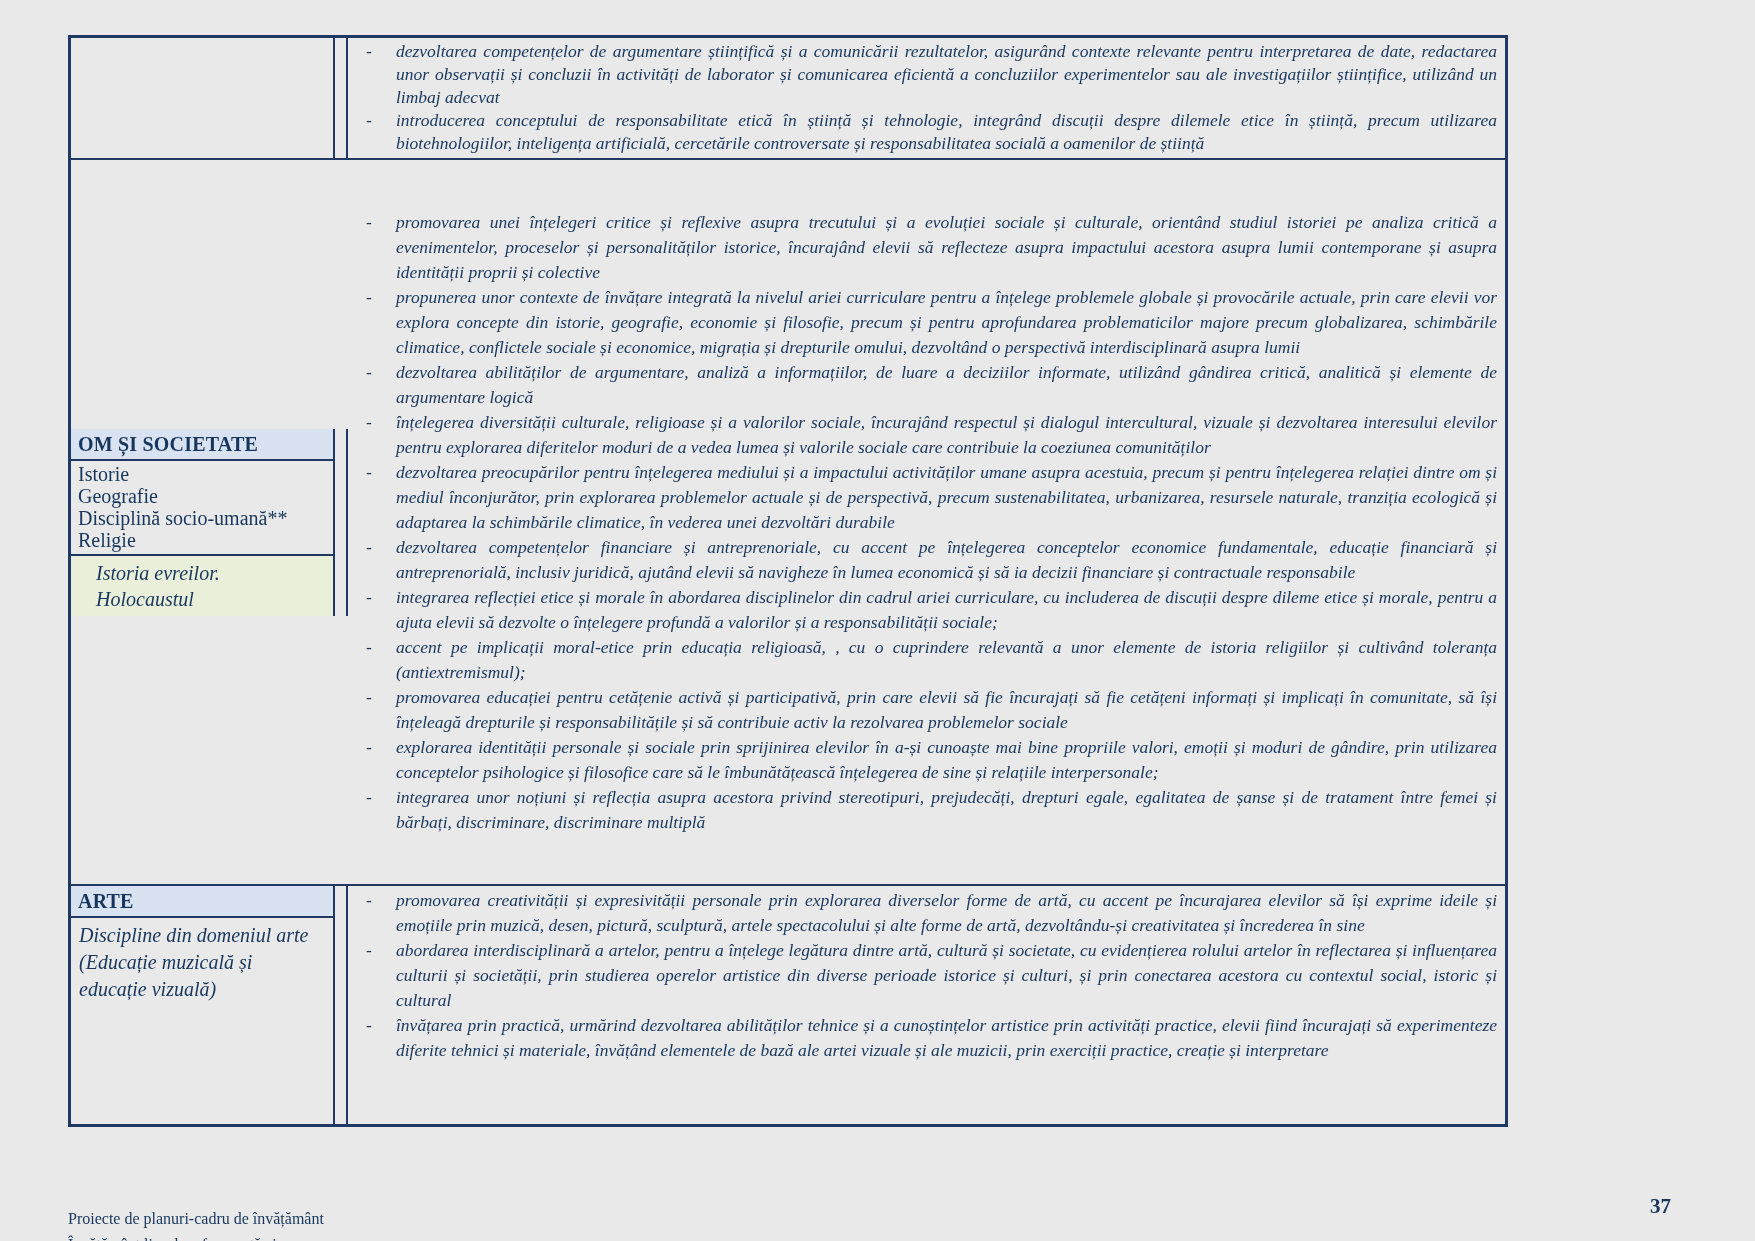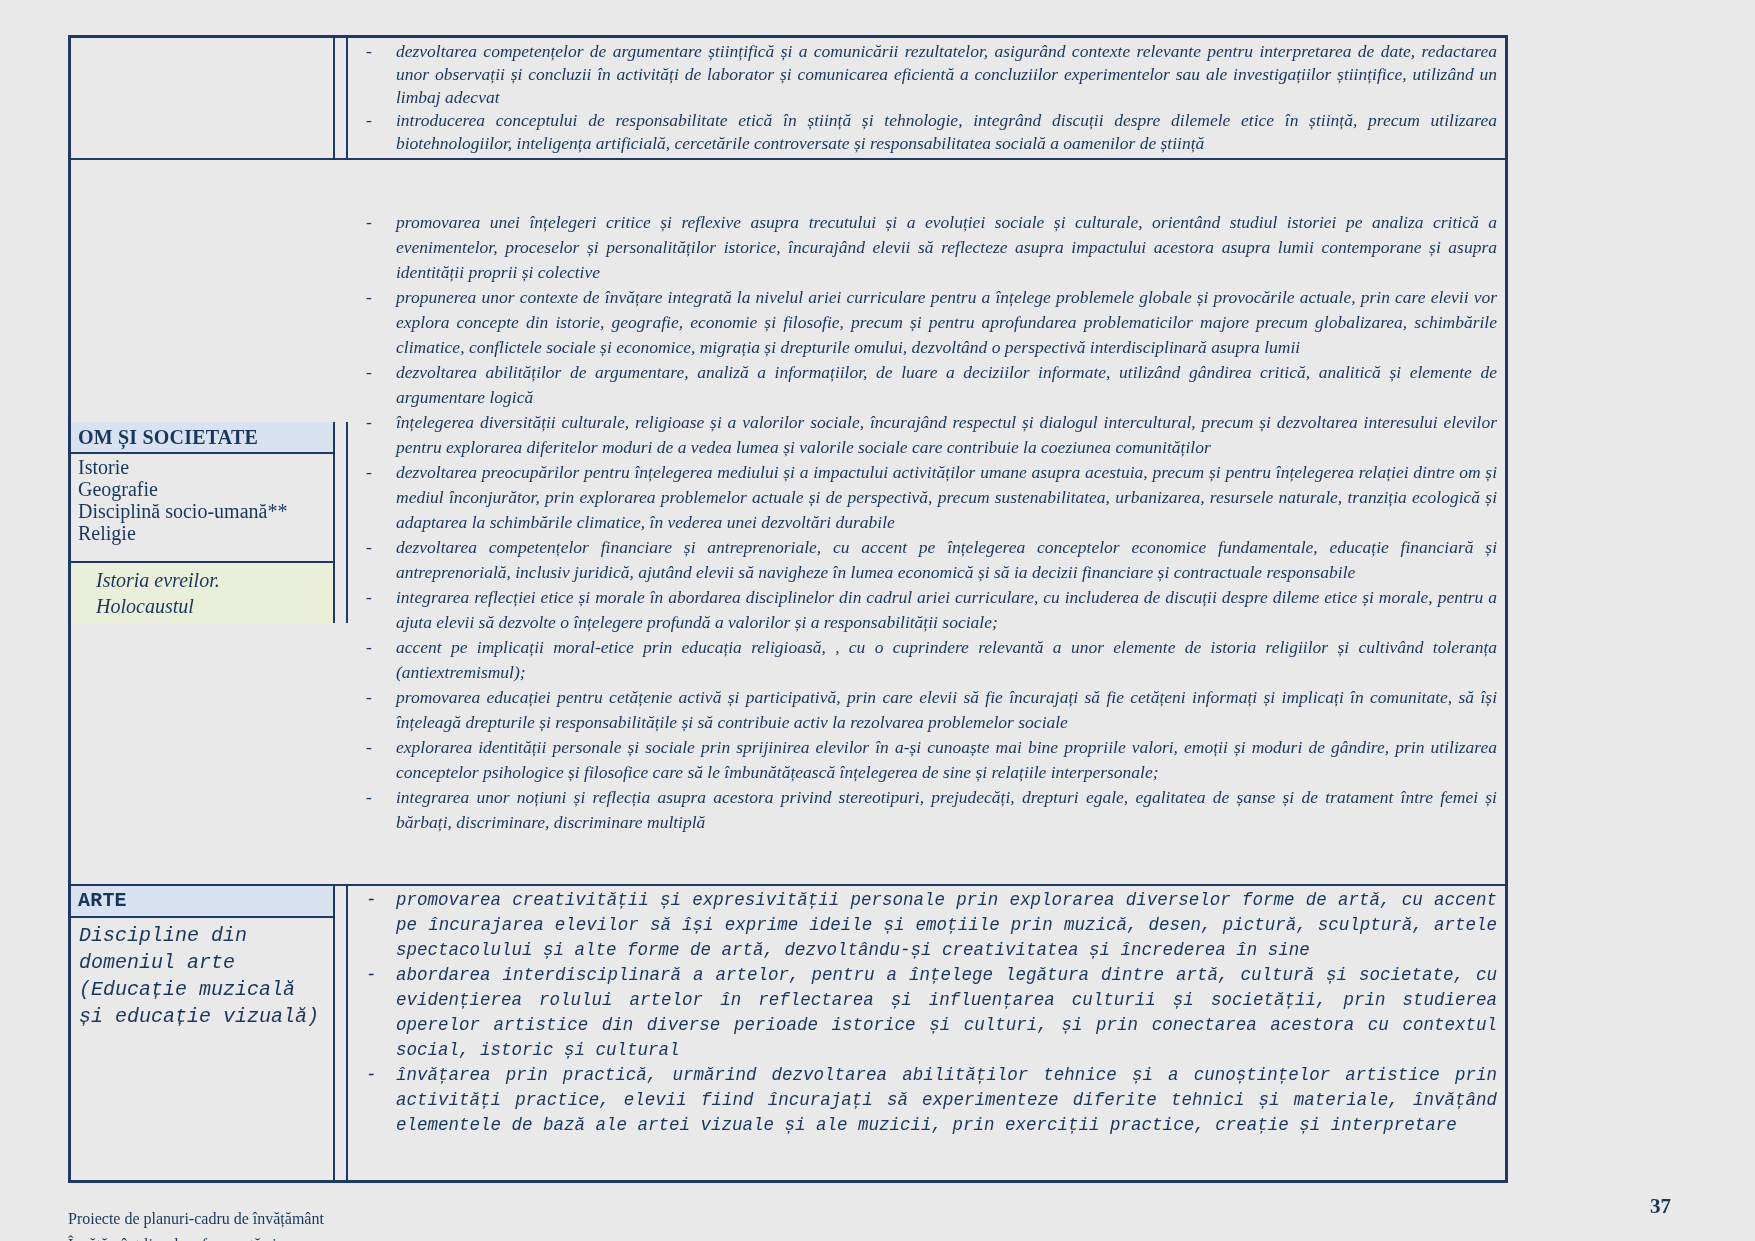--- a/index.html
+++ b/index.html
@@ -14,21 +14,21 @@
   .doc-table{
     position:absolute; left:68px; top:35px;
     width:1440px;
     border:3px solid #1f3864;
     background:#e9e9e9;
   }
   .row{ display:flex; overflow:hidden; }
   .row + .row{ border-top:2px solid #1f3864; }
   .row-science{ height:120px; }
   .row-society{ height:726px;align-items:center; }
-  .row-arts{ height:296px;font-family:Liberation Mono, monospace; }
+  .row-arts{ height:240px; }
 
   .left-col{
     width:277px; flex:none;
     border-right:2px solid #1f3864;
     display:flex; flex-direction:column;
   }
   .left-inner{
     width:264px; height:100%;
     border-right:2px solid #1f3864;
     display:flex; flex-direction:column;
@@ -36,21 +36,21 @@
   .subhdr{
     background:#d9e2f1;
     border-bottom:2px solid #1f3864;
     font-weight:bold; font-size:20px; line-height:26px;
     padding:2px 7px;
     letter-spacing:0.2px;
   }
   .subjects{
     border-bottom:2px solid #1f3864;
     font-size:20px; line-height:22px;
-    padding:2px 7px 17px 7px;
+    padding:2px 7px 3px 7px;
   }
   .subjects div{ white-space:nowrap; }
   .greencell{
     background:#eaefda;
     flex:1;
     display:flex; flex-direction:column; justify-content:center;
     font-style:italic; font-size:20px; line-height:26px;
     padding:4px 25px;
   }
   .graycell{
@@ -139,21 +139,21 @@
           <div class="btext">propunerea unor contexte de învățare integrată la nivelul ariei curriculare pentru a înțelege problemele globale și provocările actuale, prin care elevii vor explora concepte din istorie, geografie, economie și filosofie, precum și pentru aprofundarea problematicilor majore precum globalizarea, schimbările climatice, conflictele sociale și economice, migrația și drepturile omului, dezvoltând o perspectivă interdisciplinară asupra lumii</div>
         </div>
 
         <div class="bullet">
           <div class="dash">-</div>
           <div class="btext">dezvoltarea abilităților de argumentare, analiză a informațiilor, de luare a deciziilor informate, utilizând gândirea critică, analitică și elemente de argumentare logică</div>
         </div>
 
         <div class="bullet">
           <div class="dash">-</div>
-          <div class="btext">înțelegerea diversității culturale, religioase și a valorilor sociale, încurajând respectul și dialogul intercultural, precum și dezvoltarea interesului elevilor pentru explorarea diferitelor moduri de a vedea lumea și valorile sociale care contribuie la coeziunea comunităților</div>
+          <div class="btext">înțelegerea diversității culturale, religioase și a valorilor sociale, încurajând respectul și dialogul intercultural, vizuale și dezvoltarea interesului elevilor pentru explorarea diferitelor moduri de a vedea lumea și valorile sociale care contribuie la coeziunea comunităților</div>
         </div>
 
         <div class="bullet">
           <div class="dash">-</div>
           <div class="btext">dezvoltarea preocupărilor pentru înțelegerea mediului și a impactului activităților umane asupra acestuia, precum și pentru înțelegerea relației dintre om și mediul înconjurător, prin explorarea problemelor actuale și de perspectivă, precum sustenabilitatea, urbanizarea, resursele naturale, tranziția ecologică și adaptarea la schimbările climatice, în vederea unei dezvoltări durabile</div>
         </div>
 
         <div class="bullet">
           <div class="dash">-</div>
           <div class="btext">dezvoltarea competențelor financiare și antreprenoriale, cu accent pe înțelegerea conceptelor economice fundamentale, educație financiară și antreprenorială, inclusiv juridică, ajutând elevii să navigheze în lumea economică și să ia decizii financiare și contractuale responsabile</div>

